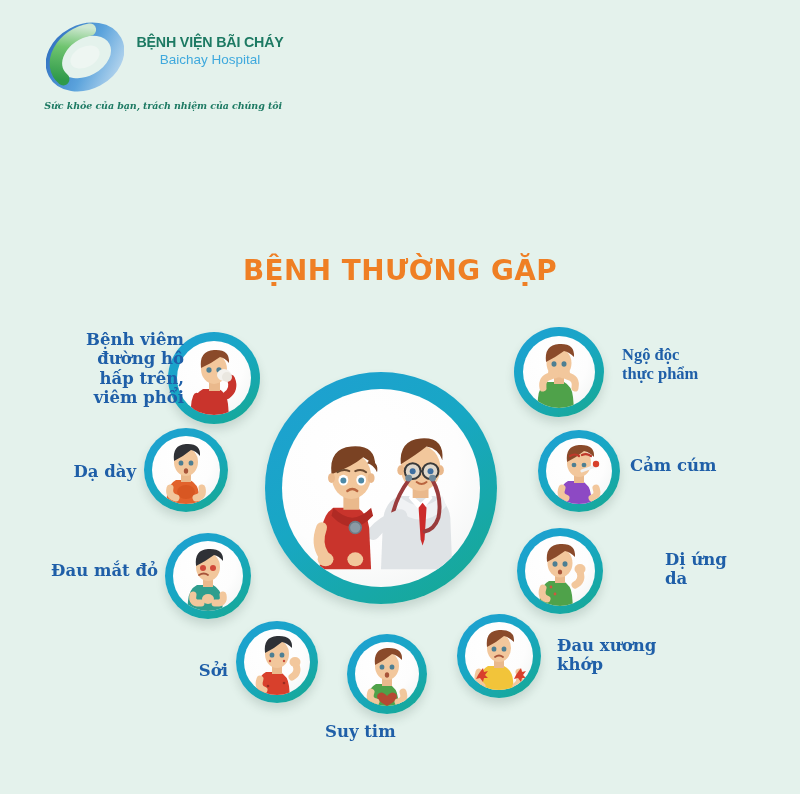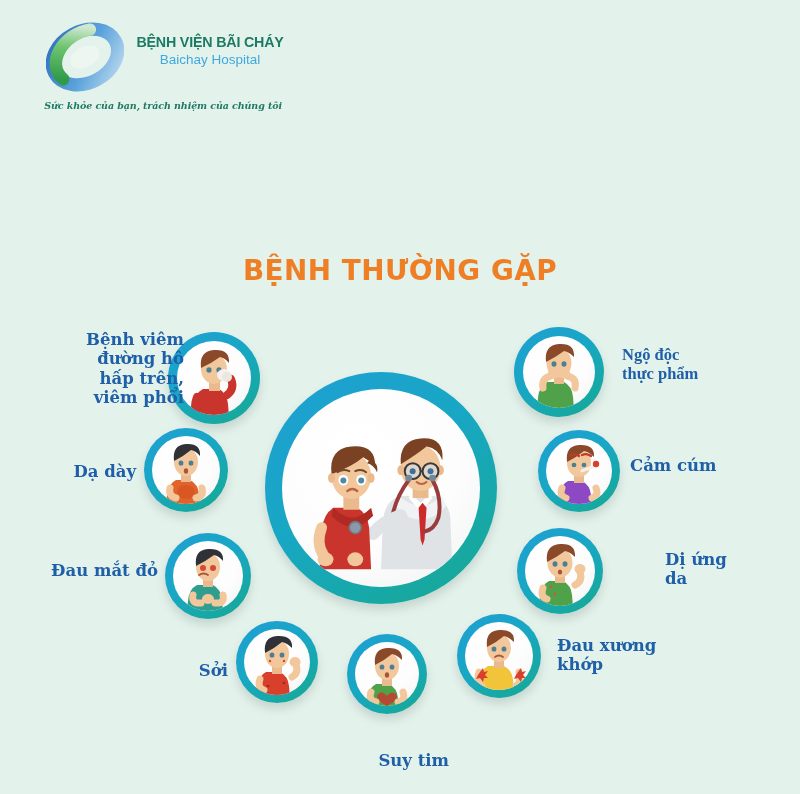--- a/index.html
+++ b/index.html
@@ -61,21 +61,21 @@
     overflow:hidden;
   }
   .label{
     position:absolute;color:#1f5fa8;font-weight:bold;
     font-size:16.5px;line-height:1.18;
     font-family:"DejaVu Serif","Liberation Serif",serif;
     white-space:pre-line;
   }
   .label.right{text-align:left;}
   .label.left{text-align:right;}
-  .label.center{text-align:right;margin-top:29px;}
+  .label.center{text-align:left;}
 
   
   .center-scene{position:absolute;left:0;top:0;width:100%;height:100%;}
 </style>
 </head>
 <body>
 
 <div id="stage">
 
   <div class="logo-block">

